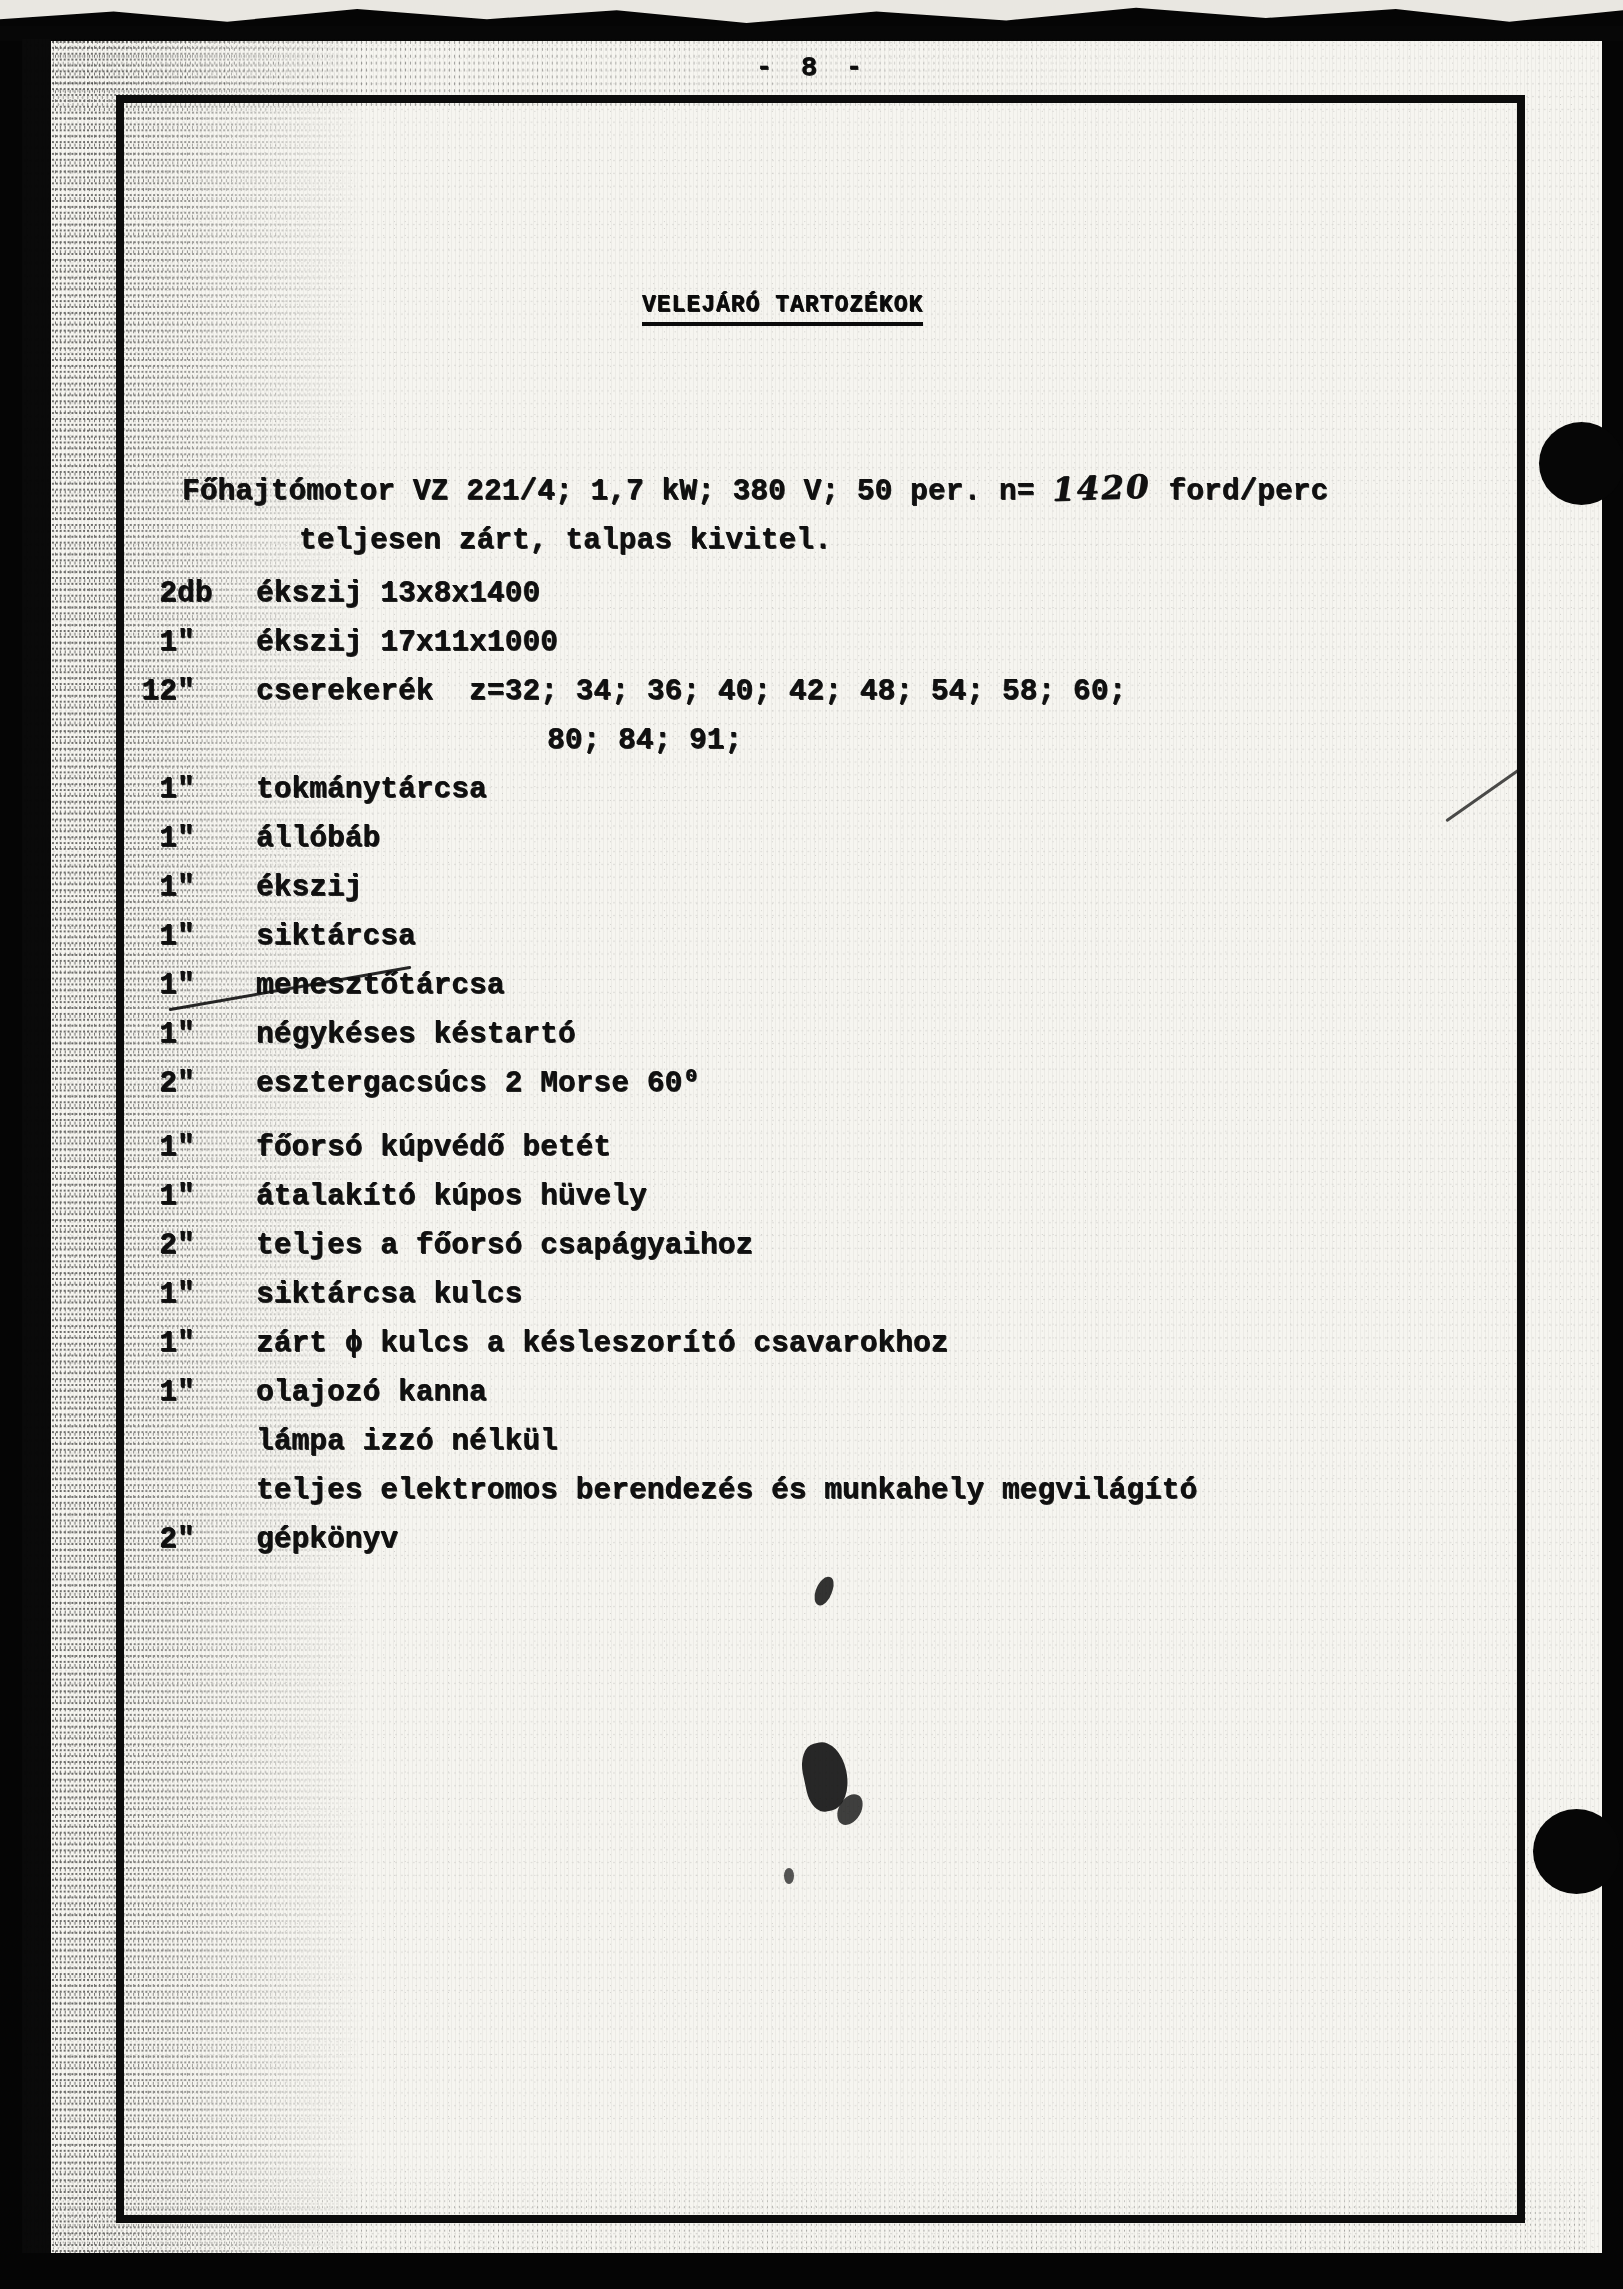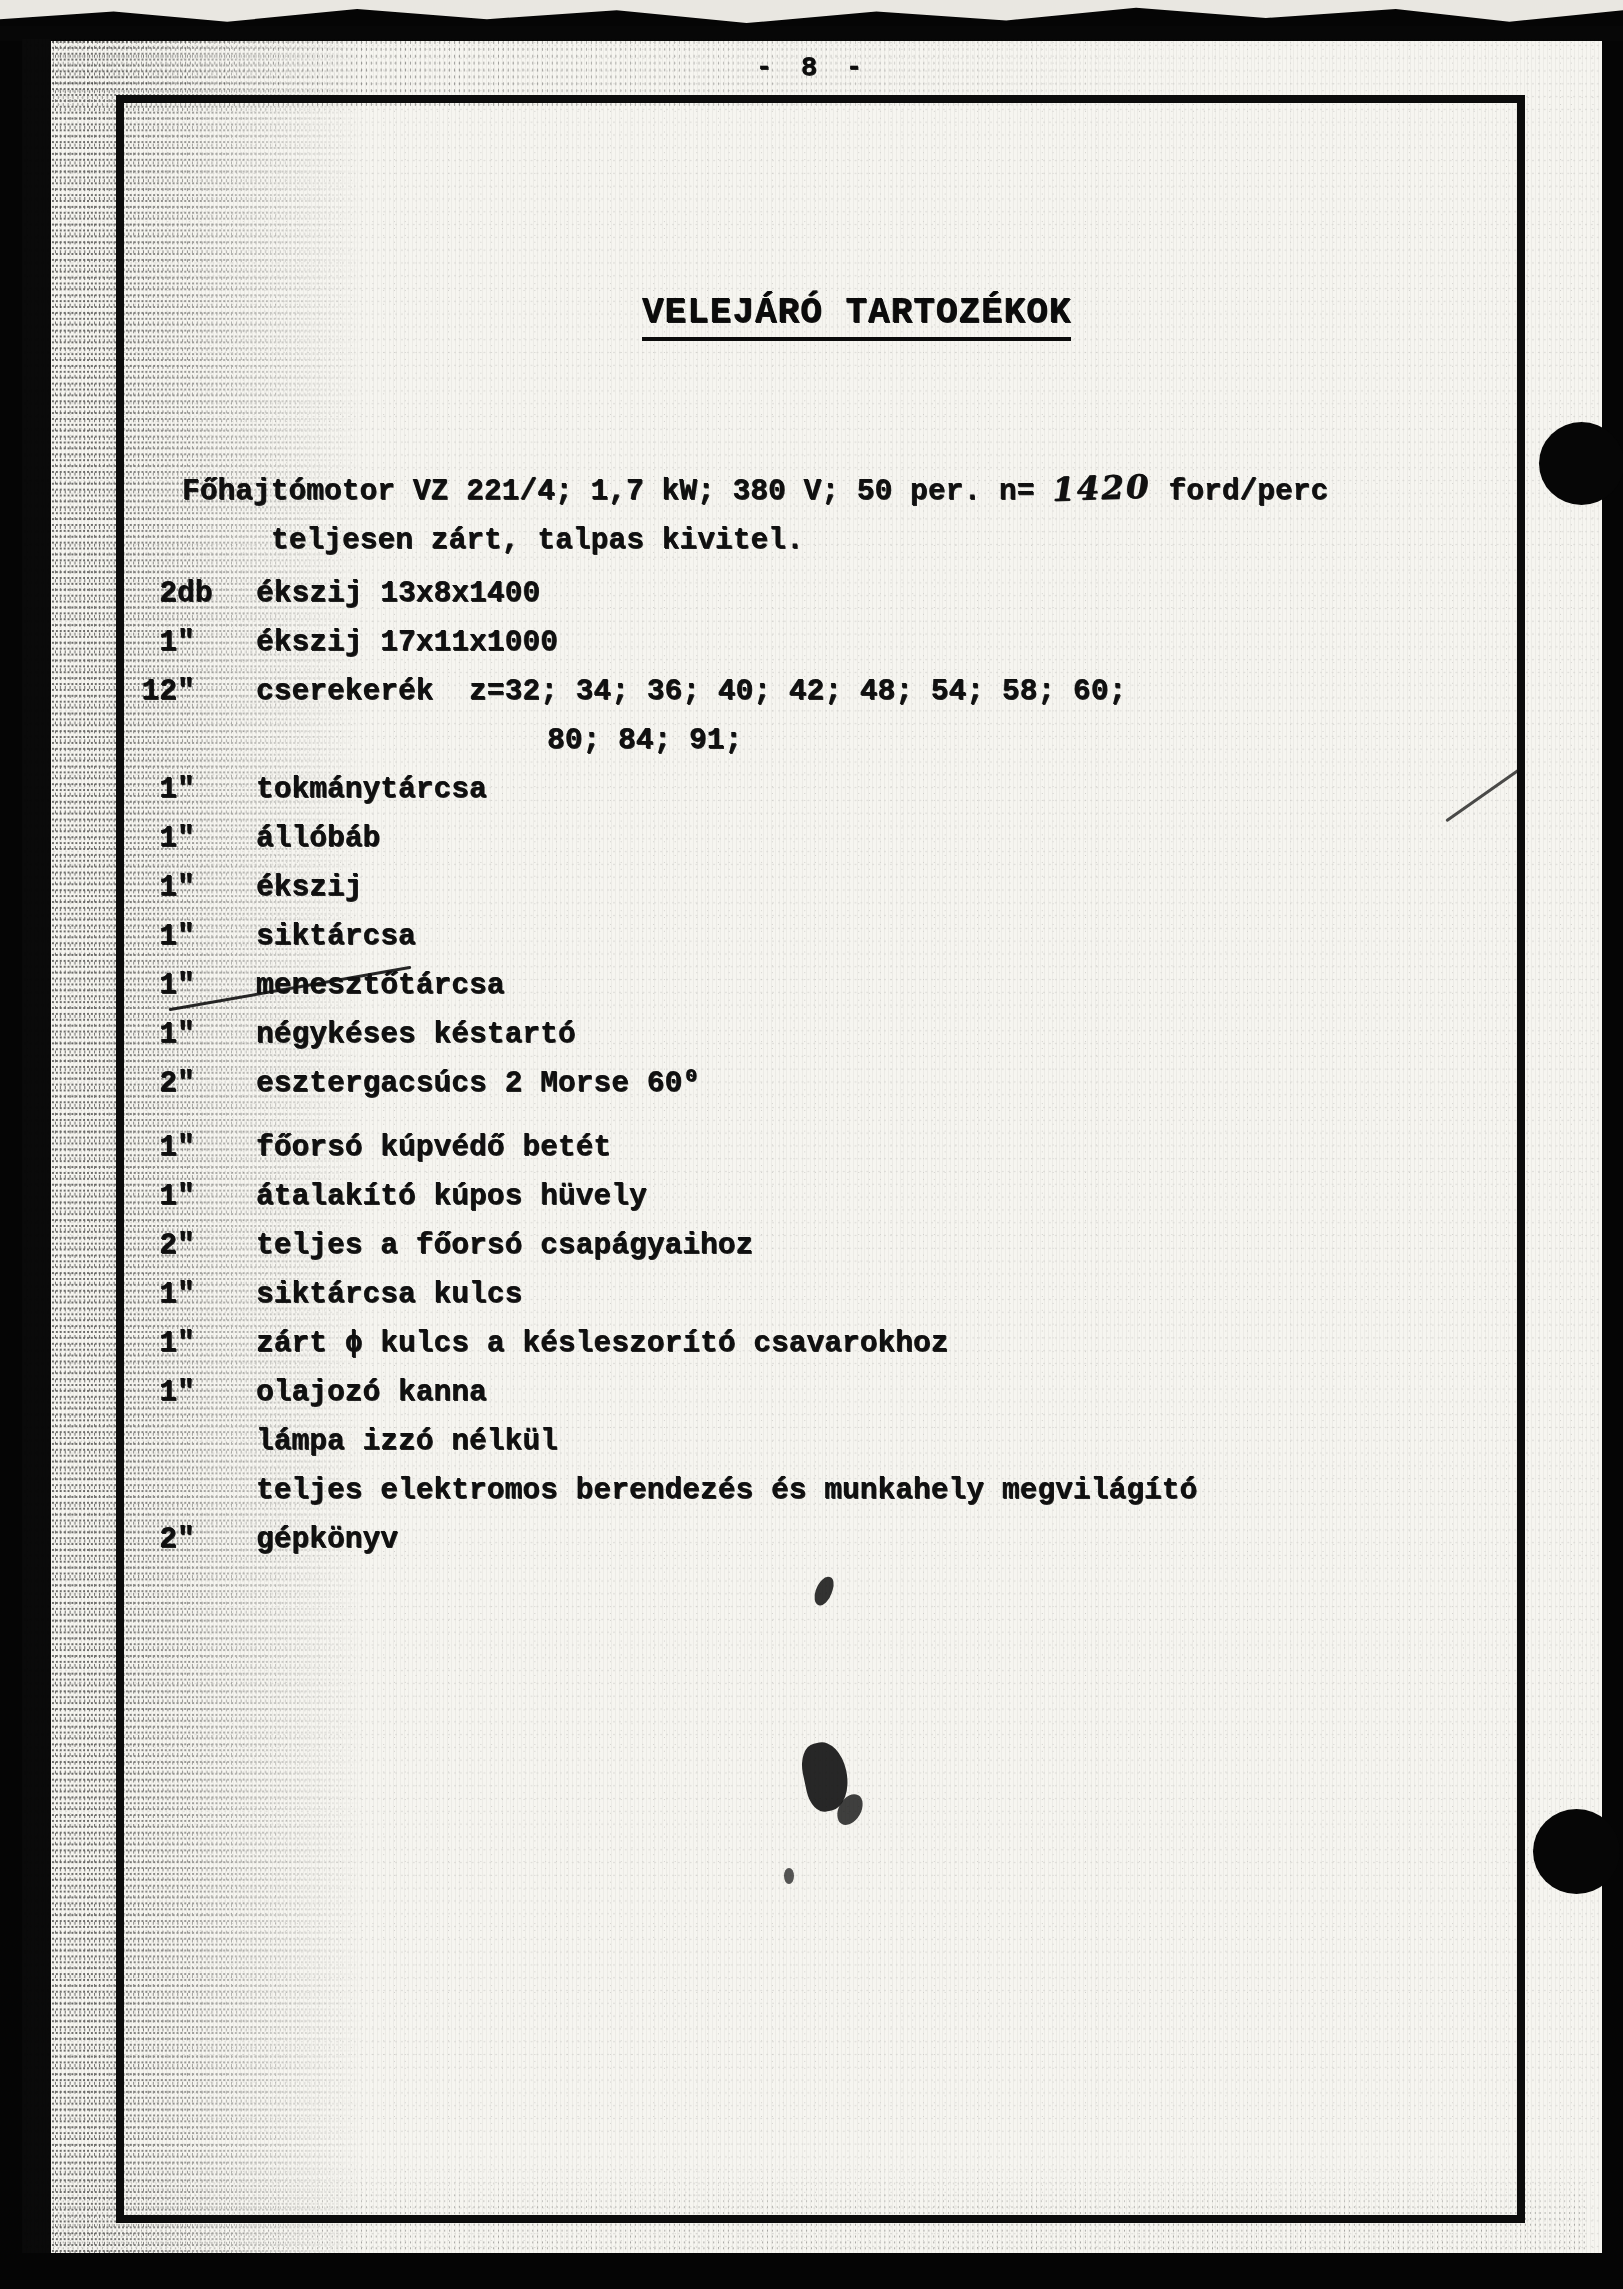--- a/index.html
+++ b/index.html
@@ -49,32 +49,32 @@
   .hole{position:absolute;background:#060606;border-radius:50%;}
   #hole-top{left:1539px;top:422px;width:85px;height:83px;}
   #hole-bottom{left:1533px;top:1809px;width:87px;height:85px;}
 
   
   #page-number{position:absolute;left:733px;top:43px;width:158px;text-align:center;
     font-size:27.6px;font-weight:bold;color:#0d0d0d;letter-spacing:5.9px;
     text-shadow:0.6px 0.6px 0.4px rgba(0,0,0,.85);}
 
   
-  #title{position:absolute;left:642px;top:292px;font-size:36px;font-weight:bold;color:#0b0b0b;
+  #title{position:absolute;left:642px;top:292px;font-size:23px;font-weight:bold;color:#0b0b0b;
     letter-spacing:1px;border-bottom:4.9px solid #0b0b0b;padding-bottom:3.9px;
     text-shadow:0.8px 0.8px 0.5px rgba(0,0,0,.9), -0.3px 0.3px 0.3px rgba(0,0,0,.5);
     filter:blur(0.3px);}
 
   
   .typed{color:#101010;font-size:29.6px;font-weight:bold;line-height:49px;
     text-shadow:0.7px 0.7px 0.4px rgba(0,0,0,.85), -0.3px 0.2px 0.2px rgba(0,0,0,.45);
     filter:blur(0.3px);white-space:pre;}
 
   #intro{position:absolute;left:182px;top:463px;}
-  #intro-line2{margin-left:89px;}
+  #intro-line2{margin-left:117px;}
   .handwritten{font-family:"DejaVu Serif",serif;font-style:italic;font-size:32.5px;
     display:inline-block;transform:rotate(-2deg);letter-spacing:2px;}
 
   
   #items{position:absolute;left:123px;top:569px;width:1359px;}
   .line{display:flex;}
   .line.gap-before{margin-top:14.8px;}
   .qty{width:54px;text-align:right;flex:0 0 auto;}
   .unit{width:79px;text-align:left;flex:0 0 auto;}
   .txt{flex:1 1 auto;}

